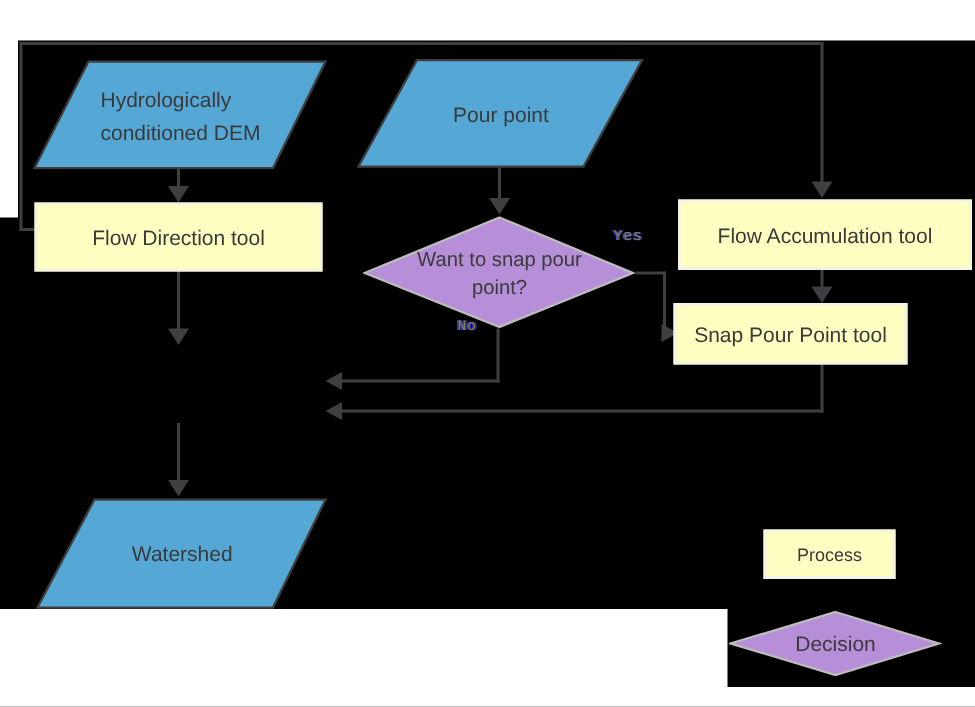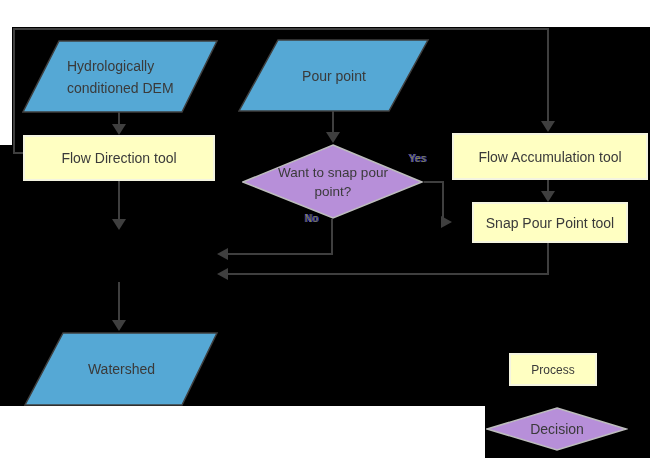--- a/index.html
+++ b/index.html
@@ -33,20 +33,21 @@
   .seg { position:absolute; background:#3f3f3f; }
   .ah  { position:absolute; width:0; height:0; }
   .ah-down  { border-left:7px solid transparent; border-right:7px solid transparent; border-top:11px solid #3f3f3f; }
   .ah-left  { border-top:6px solid transparent; border-bottom:6px solid transparent; border-right:11px solid #3f3f3f; }
   .ah-right { border-top:6px solid transparent; border-bottom:6px solid transparent; border-left:11px solid #3f3f3f; }
 
   .edge-label {
     position:absolute; font-size:10px; letter-spacing:0.5px;
     color:#8c8c3c;
     text-shadow:-1px 0 0 #4646d2, 1px 0 0 #2a2ab4;
+    font-family:Liberation Mono, monospace;
   }
   .legend-lbl { font-size:11.5px; }
   #node-dem .lbl { justify-content:flex-start; text-align:left; padding-left:45px; width:125px; line-height:22px; }
   #node-decision .lbl { font-size:13.5px; line-height:19px; padding:0 34px; }
 </style>
 </head>
 <body>
 
 <div class="page">
 
@@ -109,21 +110,21 @@
   </div>
 
   <div class="rect-node" style="left:23px;top:135px;width:192px;height:46px;">
     <span>Flow Direction tool</span>
   </div>
 
   <div class="rect-node" style="left:452px;top:133px;width:196px;height:47px;">
     <span>Flow Accumulation tool</span>
   </div>
 
-  <div class="rect-node" style="left:472px;top:202px;width:156px;height:41px;">
+  <div class="rect-node" style="left:449px;top:202px;width:156px;height:41px;">
     <span>Snap Pour Point tool</span>
   </div>
 
 
   <div class="shape" id="node-decision" style="left:242px;top:144px;width:182px;height:76px;">
     <svg width="182" height="76">
       <polygon class="poly-decision" points="91,1 180,38 91,74 1,38"></polygon>
     </svg>
     <div class="lbl">Want to snap pour point?</div>
   </div>

